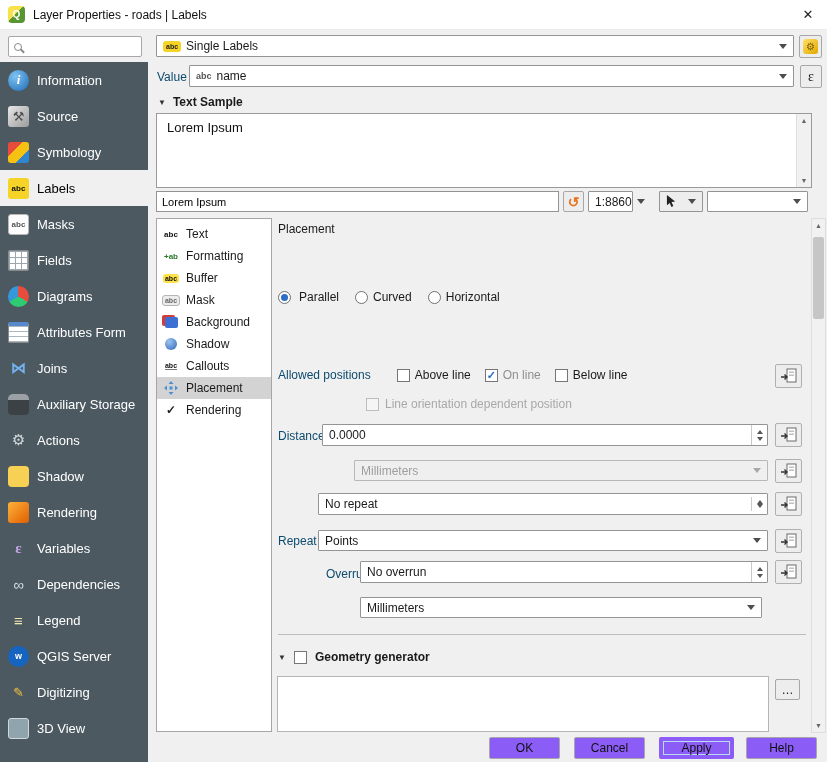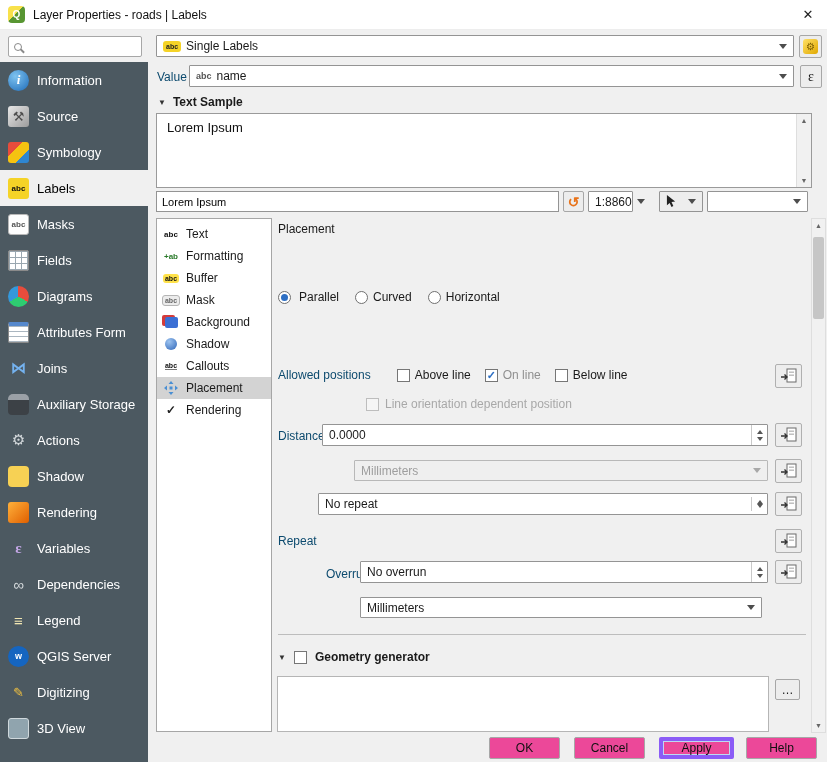--- a/index.html
+++ b/index.html
@@ -107,21 +107,21 @@
   .editor-box { position:absolute; left:277px; top:676px; width:492px; height:56px; background:#fff; border:1px solid #b5b5b5; }
   .ellipsisbtn { position:absolute; left:775px; top:679px; width:25px; height:21px; background:#ededed; border:1px solid #a7a7a7; border-radius:2px; display:flex; align-items:center; justify-content:center; }
 
   
   .mscroll { position:absolute; left:811px; top:218px; width:15px; height:515px; background:#f1f1f1; border:1px solid #dedede; }
   .mscroll .up { position:absolute; top:0; left:0; right:0; text-align:center; }
   .mscroll .dn { position:absolute; bottom:0; left:0; right:0; text-align:center; }
   .mthumb { position:absolute; top:18px; left:1px; right:1px; height:82px; background:#c6c6c6; border-radius:2px; }
 
   
-  .btn { position:absolute; top:737px; height:22px; background:#ec4899; border:1px solid #a7a7a7; border-radius:2px; display:flex; align-items:center; justify-content:center; font-size:12px; color:#111; }
+  .btn { position:absolute; top:737px; height:22px; background:#8b5cf6; border:1px solid #a7a7a7; border-radius:2px; display:flex; align-items:center; justify-content:center; font-size:12px; color:#111; }
   .btn.apply { border:4px solid #8b5cf6; box-shadow:0 0 0 1px #bcd9f2 inset; }
   .splitbtn { position:absolute; top:737px; height:22px; background:#e7e7e7; border:1px solid #a7a7a7; border-radius:2px; display:flex; align-items:stretch; }
   .splitbtn .txt { display:flex; align-items:center; padding:0 10px; }
   .splitbtn .arr { width:16px; border-left:1px solid #b5b5b5; display:flex; align-items:center; justify-content:center; }
 </style>
 </head>
 <body>
 
 <div class="window">
 
@@ -420,20 +420,24 @@
   </div>
   <div class="ddbtn" style="left:775px; top:492px;">
     <svg width="18" height="18" viewBox="0 0 18 18">
         <rect x="7" y="2" width="9" height="13" fill="#fff" stroke="#6b6b6b"></rect>
         <rect x="9" y="4.5" width="5" height="1.4" fill="#bbb"></rect>
         <rect x="9" y="7.5" width="5" height="1.4" fill="#bbb"></rect>
         <path d="M1 10 h6 M4.5 7.5 L7 10 L4.5 12.5" stroke="#333" fill="none" stroke-width="1.4"></path>
       </svg>
   </div>
 
+  <div class="combo" style="left:318px; top:530px; width:450px; height:21px;">
+    <span>Points</span>
+    <span class="car"></span>
+  </div>
   <div class="ddbtn" style="left:775px; top:529px;">
     <svg width="18" height="18" viewBox="0 0 18 18">
         <rect x="7" y="2" width="9" height="13" fill="#fff" stroke="#6b6b6b"></rect>
         <rect x="9" y="4.5" width="5" height="1.4" fill="#bbb"></rect>
         <rect x="9" y="7.5" width="5" height="1.4" fill="#bbb"></rect>
         <path d="M1 10 h6 M4.5 7.5 L7 10 L4.5 12.5" stroke="#333" fill="none" stroke-width="1.4"></path>
       </svg>
   </div>
 
   <span class="lbl" style="position:absolute; left:278px; top:567px;margin-left:48px;">Overrun feature</span>

